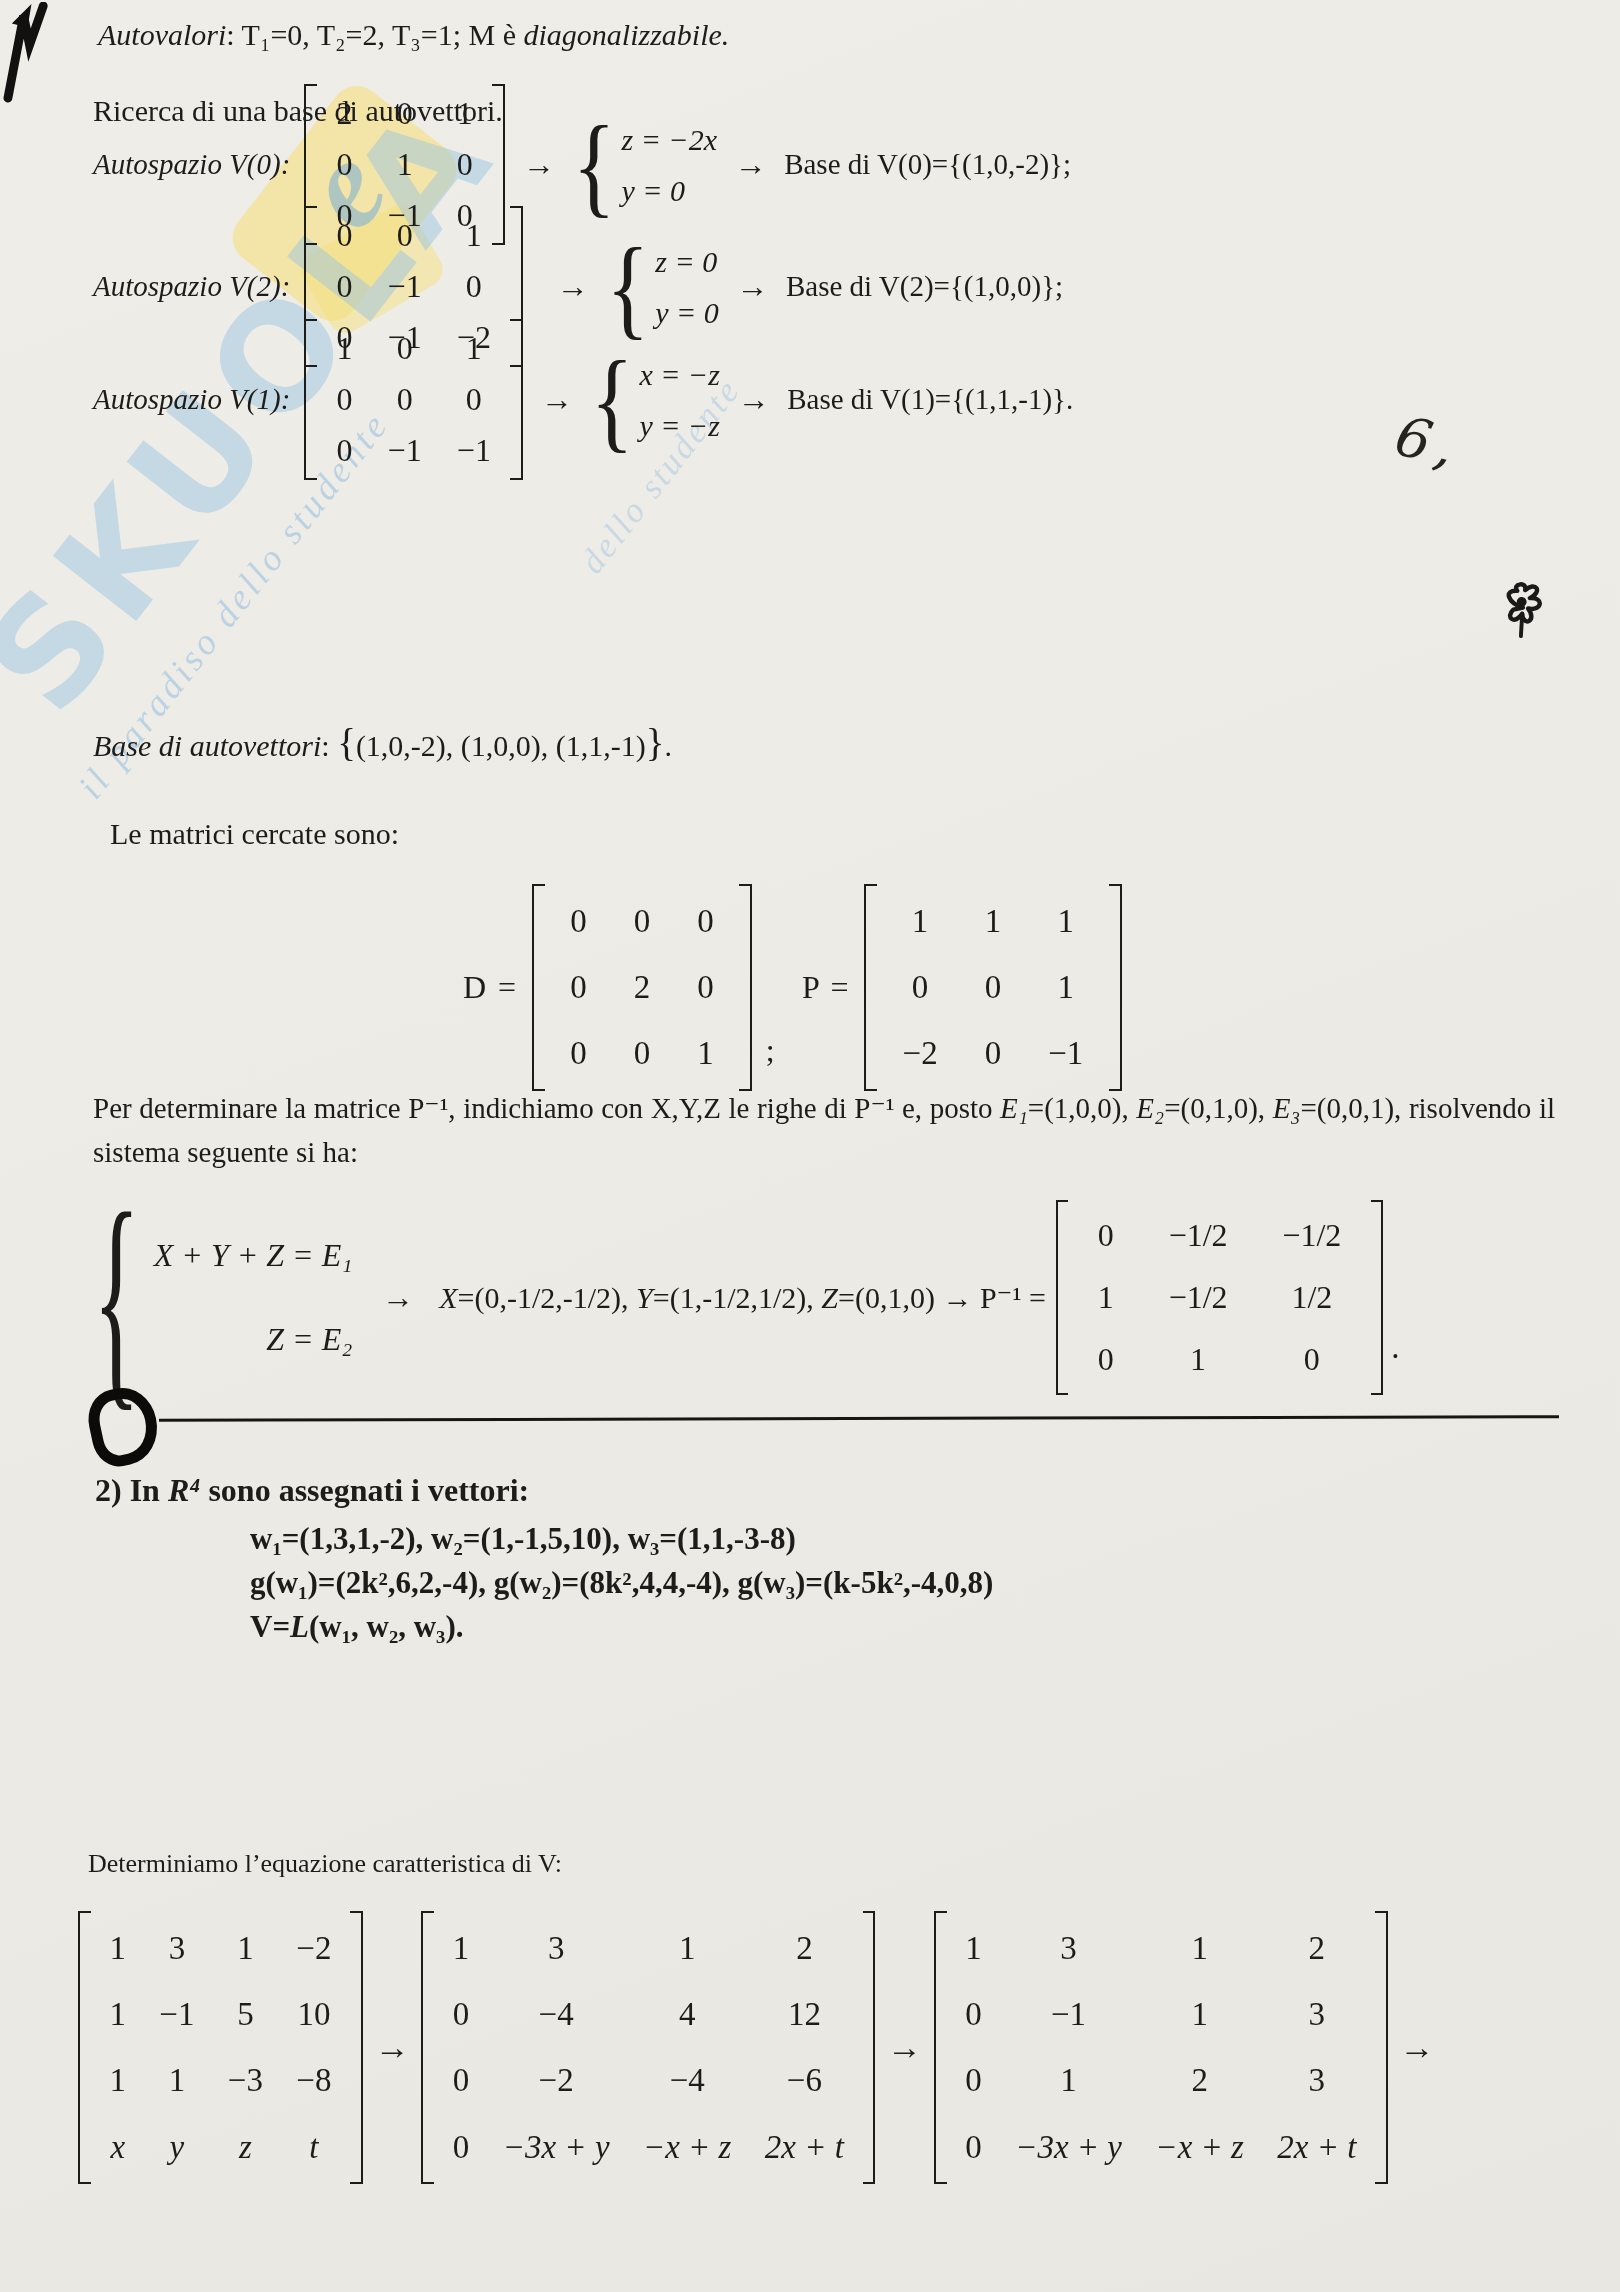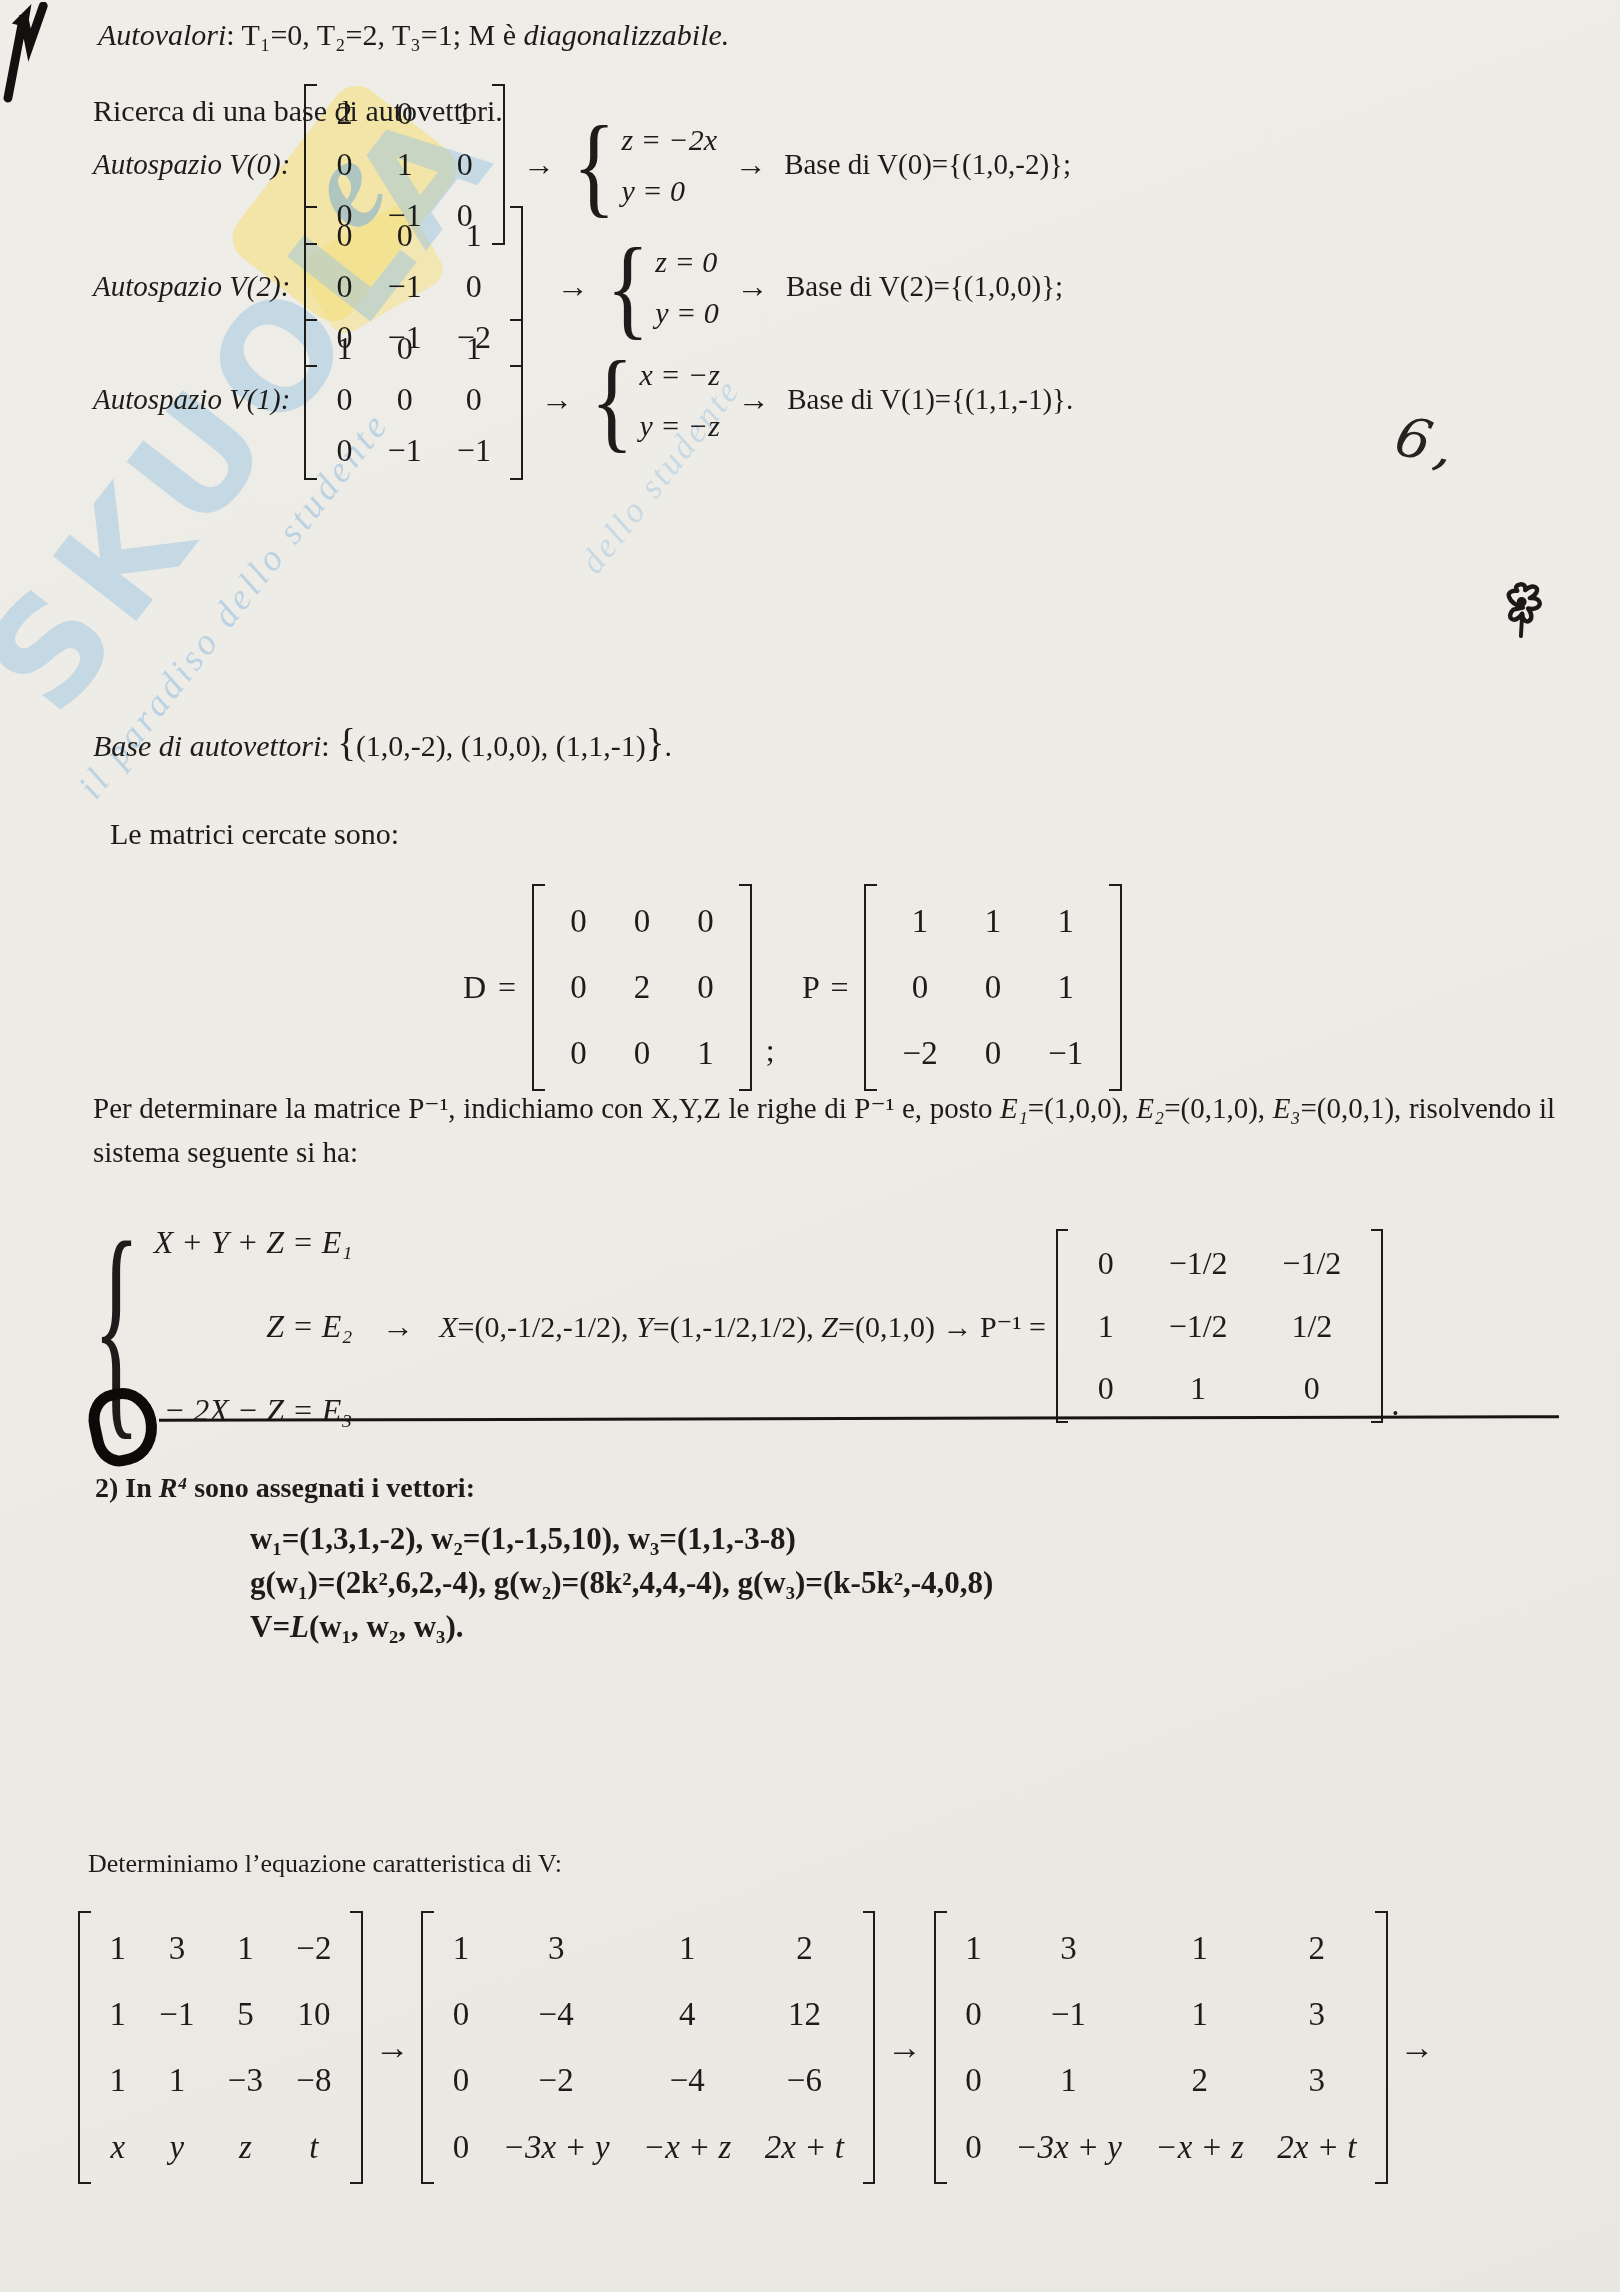--- a/index.html
+++ b/index.html
@@ -114,21 +114,21 @@
   .dp-label{font-size:32px;letter-spacing:2px;}
   .semi{font-size:32px;align-self:flex-end;padding-bottom:21.6px;}
   
   .para{width:1462px;text-align:justify;font-size:29px;line-height:44px;}
   
   .inv-row{display:flex;align-items:center;left:93px;}
   .inv-result{font-size:30px;margin:0 9.8px 0 21.6px;text-align:center;}
   .pinv .mat-cell{padding:12.7px 27.4px;font-size:32px;}
   .period{font-size:33px;margin-left:7.8px;align-self:flex-end;padding-bottom:29px;}
   
-  .sec2-head{font-size:28px;text-align:right;}
+  .sec2-head{font-size:32px;text-align:right;}
   .sec2-rows div{font-size:31px;line-height:44px;}
   .q-row{display:flex;gap:27.4px;}
   .q-label{font-weight:bold;font-size:33px;}
   .q-text{width:1364px;font-size:33px;line-height:53px;text-align:justify;}
   
   .bot{display:flex;align-items:center;gap:7.8px;left:78px;}
   .bot .mat-cell{padding:14.7px 16.7px;font-size:33px;}
   .bot .arr{font-size:35px;}
 </style>
 </head>
@@ -307,21 +307,20 @@
     </div>
 
     <div class="abs para" style="left:93px;top:1086px;"><span>Per determinare la matrice P⁻¹, indichiamo con X,Y,Z le righe di P⁻¹ e, posto </span><span class="i">E₁</span><span>=(1,0,0), </span><span class="i">E₂</span><span>=(0,1,0), </span><span class="i">E₃</span><span>=(0,0,1), risolvendo il sistema seguente si ha:</span></div>
 
     <div class="abs inv-row" style="top:1200px;">
       <div class="sys sys3">
         <span class="brace b3">{</span>
         <div class="sys-lines">
             <div>X + Y + Z = E₁</div>
             <div>Z = E₂</div>
-            <div>− 2X − Z = E₃</div>
           </div>
       </div>
       <div class="arr" style="margin-left:25.5px;">→</div>
       <div class="inv-result"><span class="i">X</span><span>=(0,-1/2,-1/2),  </span><span class="i">Y</span><span>=(1,-1/2,1/2),  </span><span class="i">Z</span><span>=(0,1,0)  →  P⁻¹ =</span></div>
       <div class="pinv mat">
           <div class="mbr l"></div>
           <div class="mat-body">
             <div class="mat-row">
               <span class="mat-cell">0</span>
               <span class="mat-cell">−1/2</span>

